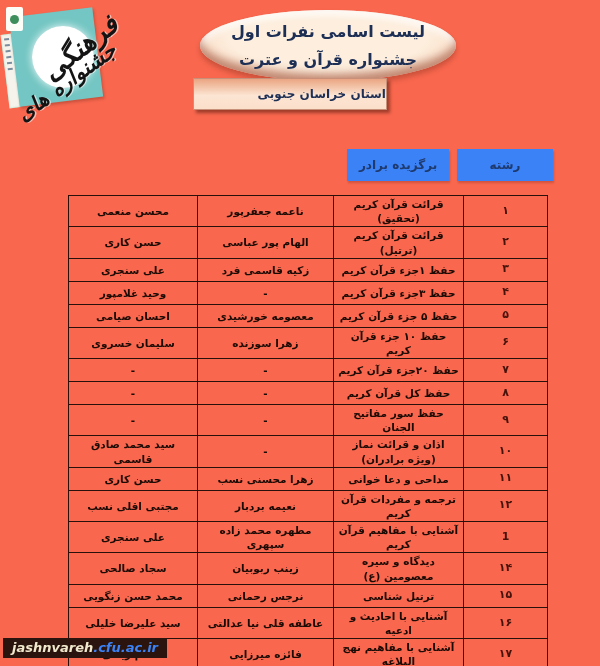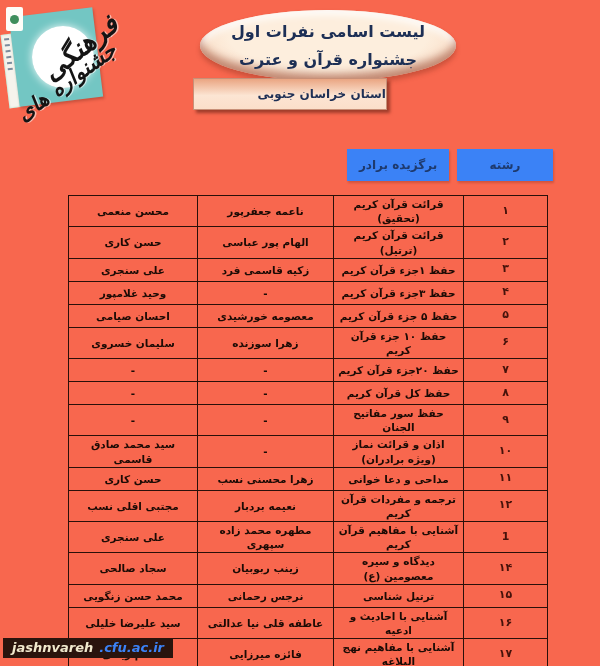--- a/index.html
+++ b/index.html
@@ -91,21 +91,21 @@
     height:20px;padding:1px 3px;line-height:1.35;
     font-size:10.5px;font-weight:bold;color:#1c0b05;
     overflow:hidden;
   }
   .results td[data-name="cell-radif"]{color:#46120a;font-size:11px;}
 
   
   .url-badge{
     position:absolute;left:3px;top:638px;height:17px;
     background:#2a140d;padding:1px 9px 2px;display:flex;align-items:center;
-    font-style:italic;font-weight:bold;font-size:13px;gap:6px;
+    font-style:italic;font-weight:bold;font-size:13px;
   }
   .url-main{color:#f1e9cd;}
   .url-suffix{color:#3b82f6;}
 </style>
 </head>
 <body>
 
 <div class="logo" data-name="festival-logo">
   <div class="logo-strip" data-name="logo-side-strip">
       <i></i>

